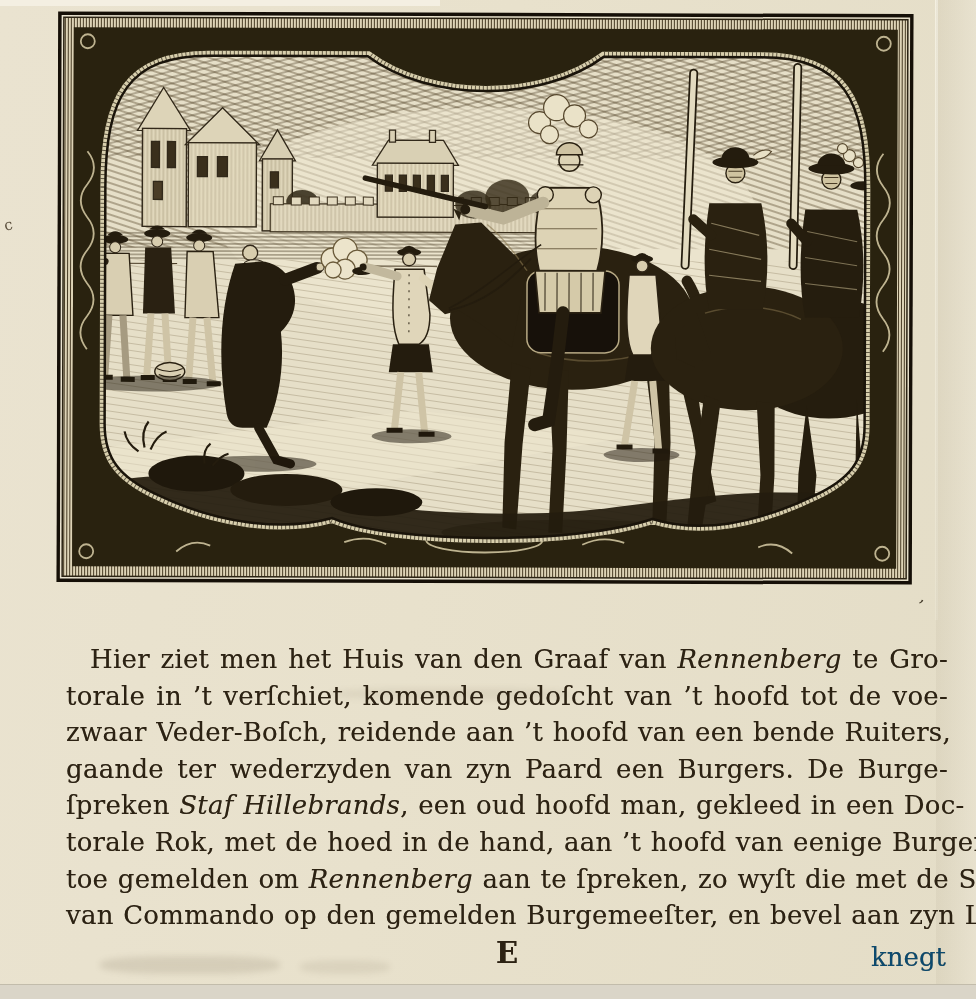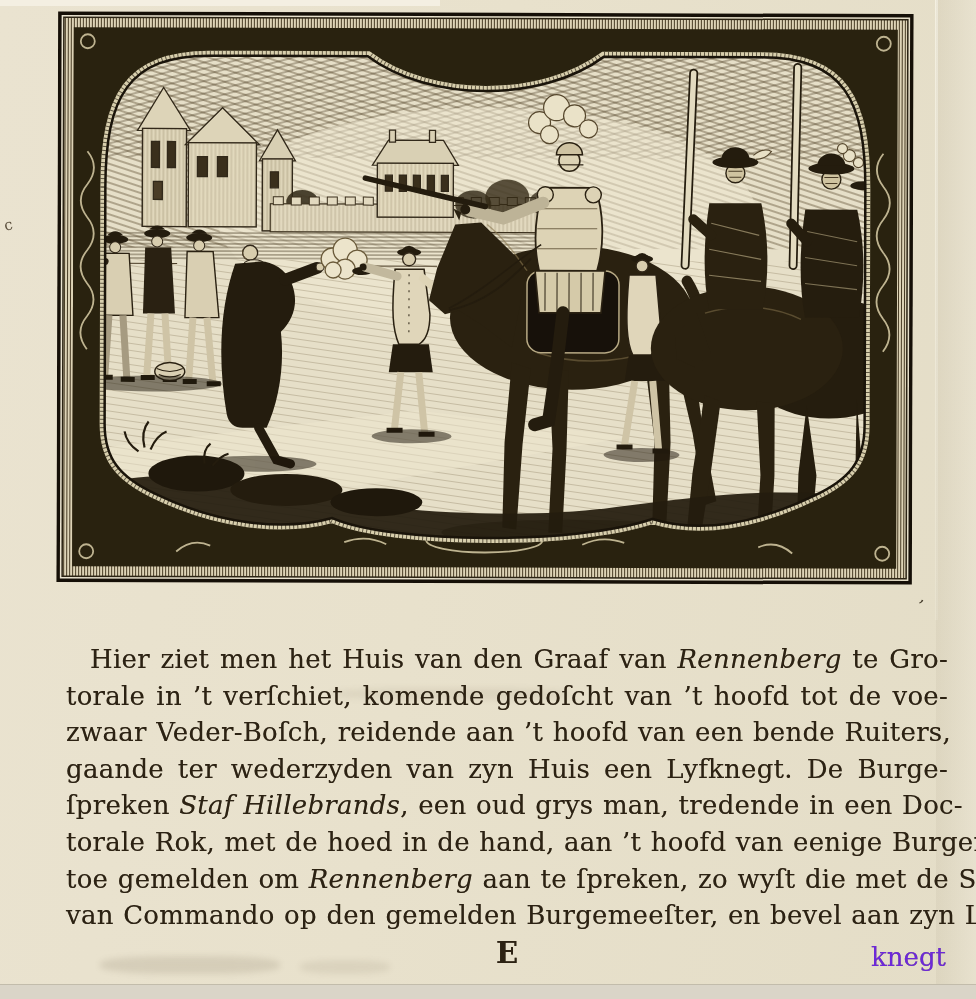--- a/index.html
+++ b/index.html
@@ -31,21 +31,21 @@
   
   .caption{position:absolute;left:66px;top:621px;width:882px;color:#2c2213;margin-top:20px;}
   .cap-line{font-size:26px;line-height:36.6px;letter-spacing:.25px;word-spacing:1px;
        text-align:justify;text-align-last:justify;white-space:nowrap;
        text-shadow:0 0 .6px rgba(44,34,19,.5);}
   .cap-line.indent{padding-left:24px;}
   .cap-line .it{font-style:italic;}
   .sig-row{position:relative;height:40px;margin-top:2px;}
   .sig-letter{position:absolute;left:0;right:0;text-align:center;font-size:29px;font-weight:700;
        color:#2c2213;text-shadow:0 0 .6px rgba(44,34,19,.6);}
-  .catchword{position:absolute;right:2px;top:6px;font-size:26px;color:#6d28d9;
+  .catchword{position:absolute;right:2px;top:6px;font-size:26px;color:#0c4a6e;
        text-shadow:0 0 .6px rgba(44,34,19,.5);}
 </style>
 </head>
 <body>
 
 <div class="page">
 
   <div class="top-pale-strip"></div>
   <div class="right-crease"></div>
   <div class="right-shade"></div>
@@ -368,22 +368,22 @@
 
     <rect x="2" y="2" width="852" height="567" fill="none" stroke="#150f07" stroke-width="3.5"></rect>
   </svg>
   </div>
 
   <div class="caption">
     <div>
         <div class="cap-line indent"><span>Hier ziet men het Huis van den Graaf van </span><span class="it">Rennenberg</span><span> te Gro-</span></div>
         <div class="cap-line"><span>torale in ’t verſchiet, komende gedoſcht van ’t hoofd tot de voe-</span></div>
         <div class="cap-line"><span>zwaar Veder-Boſch, reidende aan ’t hoofd van een bende Ruiters,</span></div>
-        <div class="cap-line"><span>gaande ter wederzyden van zyn Huis een Lyfknegt. De Burge-</span></div>
-        <div class="cap-line"><span>ſpreken </span><span class="it">Staf Hillebrands</span><span>, een oud grys man, tredende in een Doc-</span></div>
+        <div class="cap-line"><span>gaande ter wederzyden van zyn Paard een Burgers. De Burge-</span></div>
+        <div class="cap-line"><span>ſpreken </span><span class="it">Staf Hillebrands</span><span>, een oud hoofd man, gekleed in een Doc-</span></div>
         <div class="cap-line"><span>torale Rok, met de hoed in de hand, aan ’t hoofd van eenige Burgers</span></div>
         <div class="cap-line"><span>toe gemelden om </span><span class="it">Rennenberg</span><span> aan te ſpreken, zo wyſt die met de Staf</span></div>
         <div class="cap-line"><span>van Commando op den gemelden Burgemeeſter, en bevel aan zyn Lyf-</span></div>
       </div>
     <div class="sig-row">
       <span class="sig-letter">E</span>
       <span class="catchword">knegt</span>
     </div>
   </div>
 

